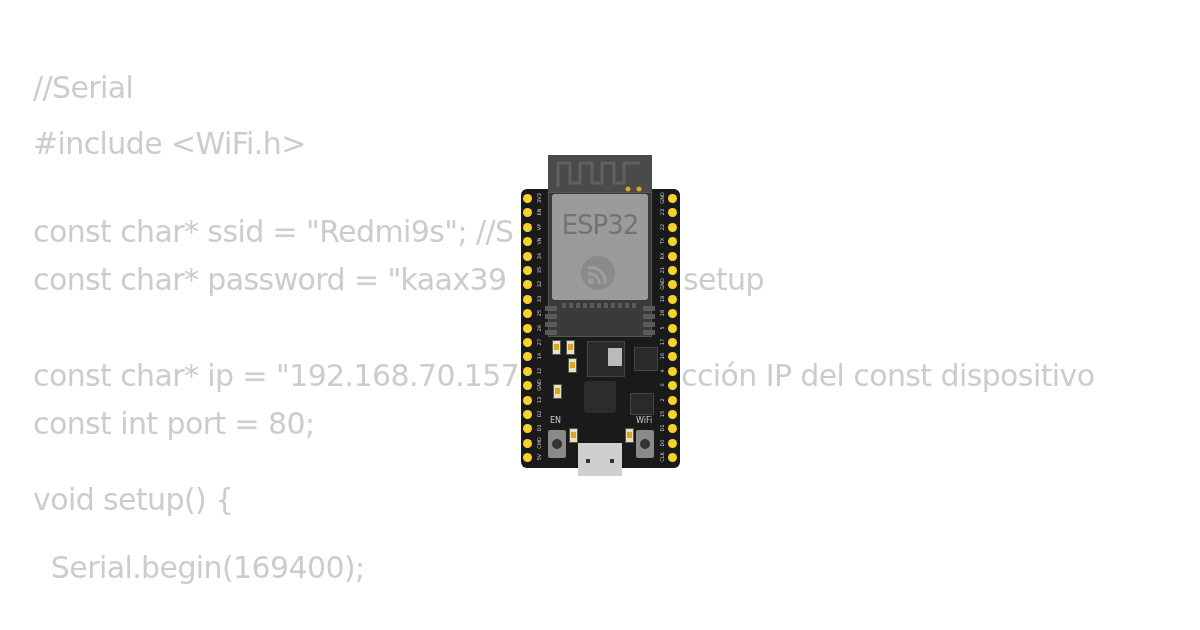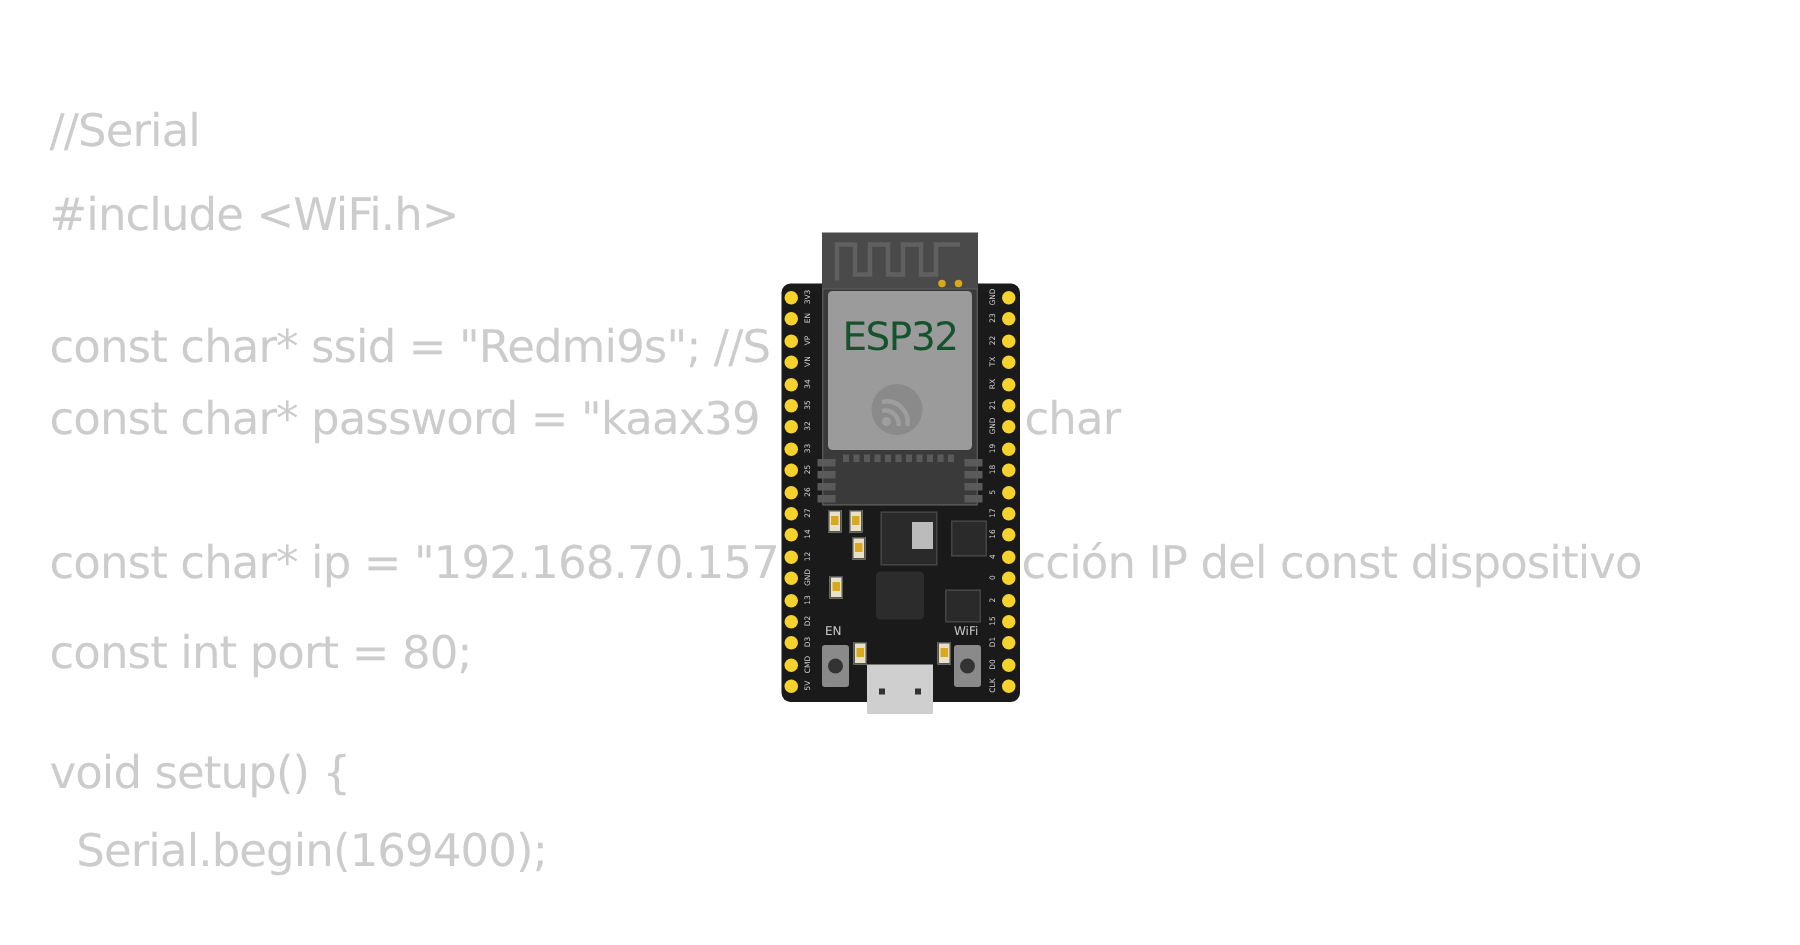--- a/index.html
+++ b/index.html
@@ -14,21 +14,21 @@
     white-space: pre; letter-spacing: -0.6px;
   }
   .code-frag { position: absolute; font-size: 30px; line-height: 36px; color: #cccccc; white-space: pre; letter-spacing: -0.6px; }
 
   
   .board { position: absolute; left: 521px; top: 189px; width: 159px; height: 279px; background: #1a1a1a; border-radius: 6px; }
   .antenna { position: absolute; left: 548px; top: 155px; width: 104px; height: 50px; background: #4a4a4a; }
   .antenna svg { position: absolute; left: 0; top: 0; }
   .module { position: absolute; left: 548px; top: 192px; width: 104px; height: 145px; background: #3a3a3a; border: 1px solid #555; box-sizing: border-box; }
   .shield { position: absolute; left: 552px; top: 194px; width: 96px; height: 106px; background: #9b9b9b; border-radius: 3px; }
-  .chip-label { position: absolute; left: 552px; top: 210px; width: 96px; text-align: center; font-size: 26px; color: #14532d; letter-spacing: -1px; }
+  .chip-label { position: absolute; left: 552px; top: 210px; width: 96px; text-align: center; font-size: 26px; color: #737373; letter-spacing: -1px; }
   .logo { position: absolute; left: 579px; top: 254px; width: 38px; height: 38px; }
   .pin { position: absolute; width: 9px; height: 9px; border-radius: 50%; background: #f5d22c; }
   .pinlabel { position: absolute; font-size: 5px; color: #cfcfcf; transform: rotate(-90deg); transform-origin: center; width: 16px; text-align: center; }
   .pad { position: absolute; background: #5a5a5a; }
   .btn { position: absolute; width: 18px; height: 28px; background: #8a8a8a; border-radius: 2px; }
   .btn::after { content: ""; position: absolute; left: 4px; top: 9px; width: 10px; height: 10px; border-radius: 50%; background: #333; }
   .usb { position: absolute; left: 578px; top: 443px; width: 44px; height: 33px; background: #cfcfcf; }
   .usb .hole { position: absolute; width: 4px; height: 4px; background: #333; top: 16px; }
   .ic { position: absolute; left: 584px; top: 381px; width: 32px; height: 32px; background: #2c2c2c; border-radius: 3px; }
   .smd { position: absolute; width: 7px; height: 13px; background: #e8e1c5; border: 1px solid #555; }
@@ -39,24 +39,24 @@
 </style>
 </head>
 <body>
 
 <div>
   <div class="code-line" style="top:70px">//Serial</div>
   <div class="code-line" style="top:126px">#include &lt;WiFi.h&gt;</div>
   <div class="code-line" style="top:214px">const char* ssid = "Redmi9s"; //S</div>
   <div class="code-line" style="top:262px">const char* password = "kaax39</div>
   <div class="code-line" style="top:358px">const char* ip = "192.168.70.157</div>
-  <div class="code-line" style="top:418px">const int port = 80;</div>
-  <div class="code-line" style="top:498px">void setup() {</div>
+  <div class="code-line" style="top:406px">const int port = 80;</div>
+  <div class="code-line" style="top:482px">void setup() {</div>
   <div class="code-line" style="top:550px">  Serial.begin(169400);</div>
-  <div class="code-frag" style="left:683px;top:262px">char</div>
+  <div class="code-frag" style="left:683px;top:262px">setup</div>
   <div class="code-frag" style="left:681px;top:358px">cción IP del const dispositivo</div>
 </div>
 
 <div>
   <div class="board"></div>
 
   <div class="antenna">
     <svg width="104" height="50" viewBox="0 0 104 50">
       <path d="M10 32 V8 H22 V28 H32 V8 H44 V28 H54 V8 H66 V28 H76 V8 H92" fill="none" stroke="#606060" stroke-width="3"></path>
       <circle cx="80" cy="34" r="2.5" fill="#d9a81e"></circle>

